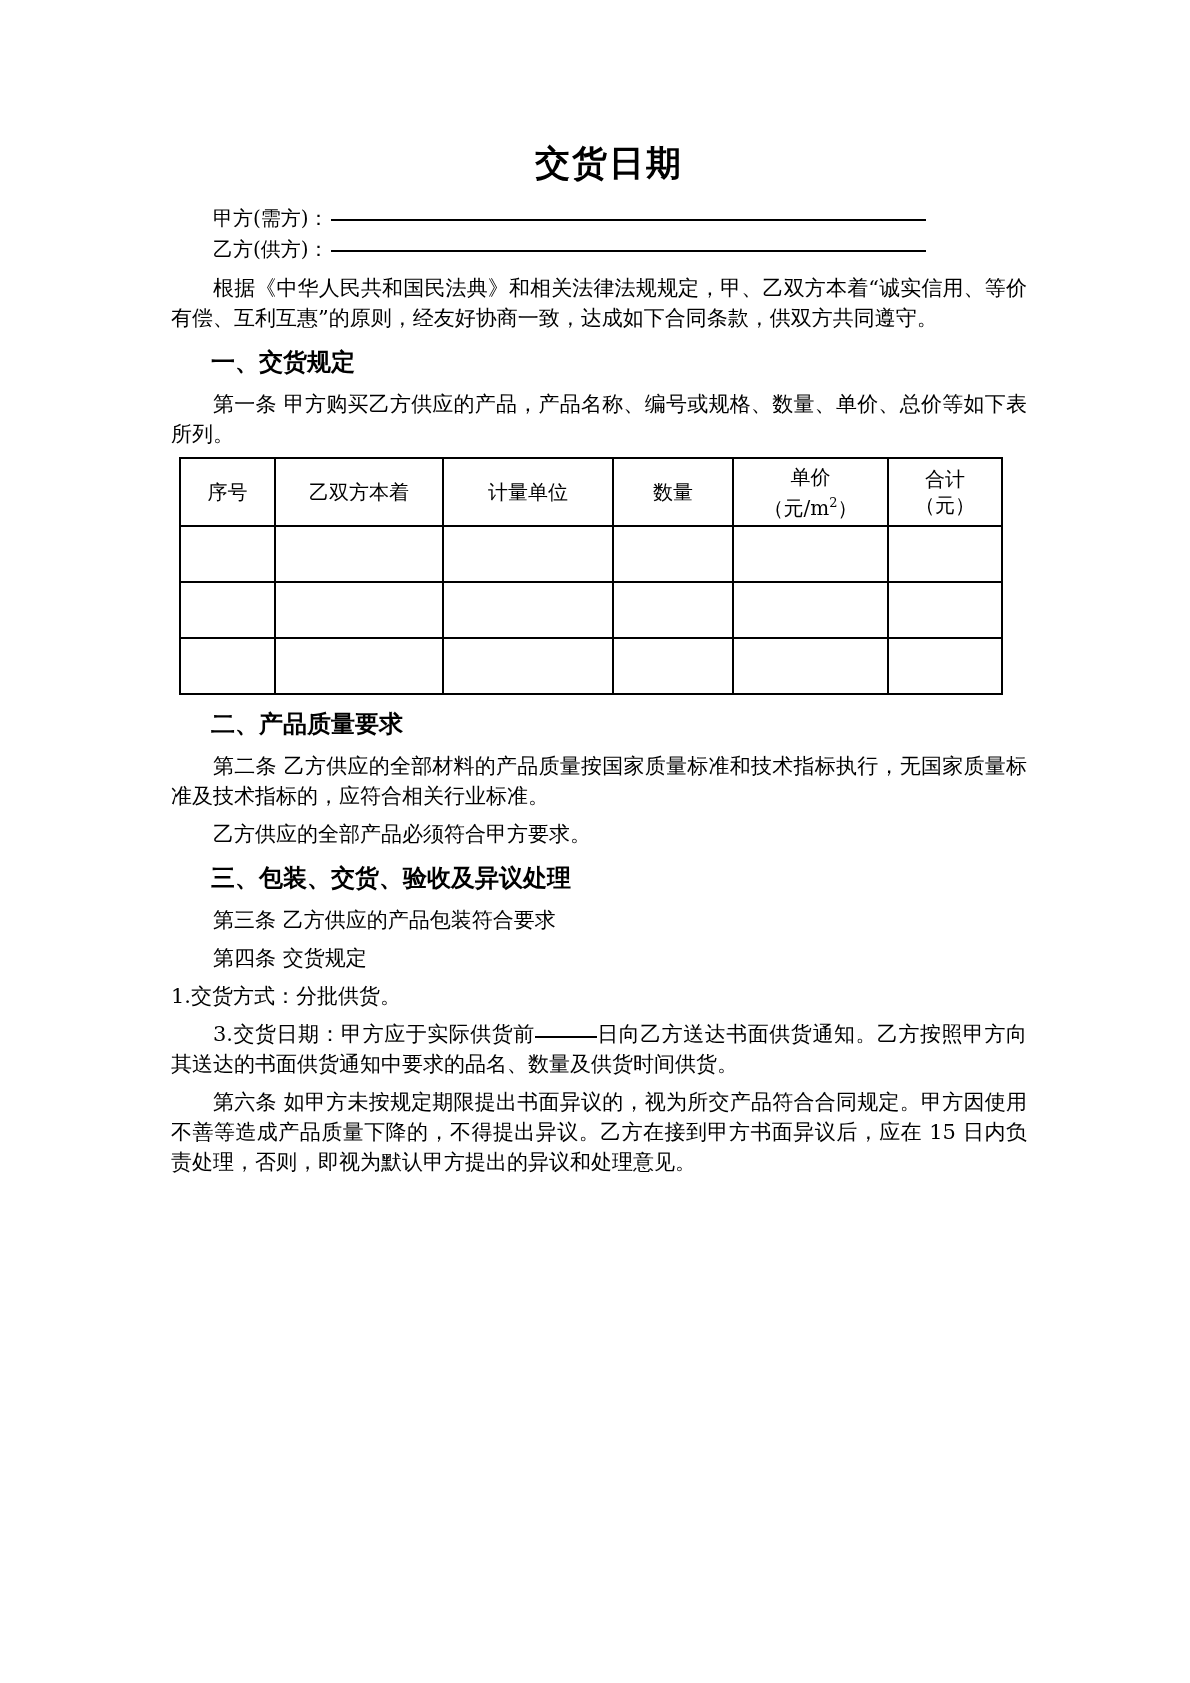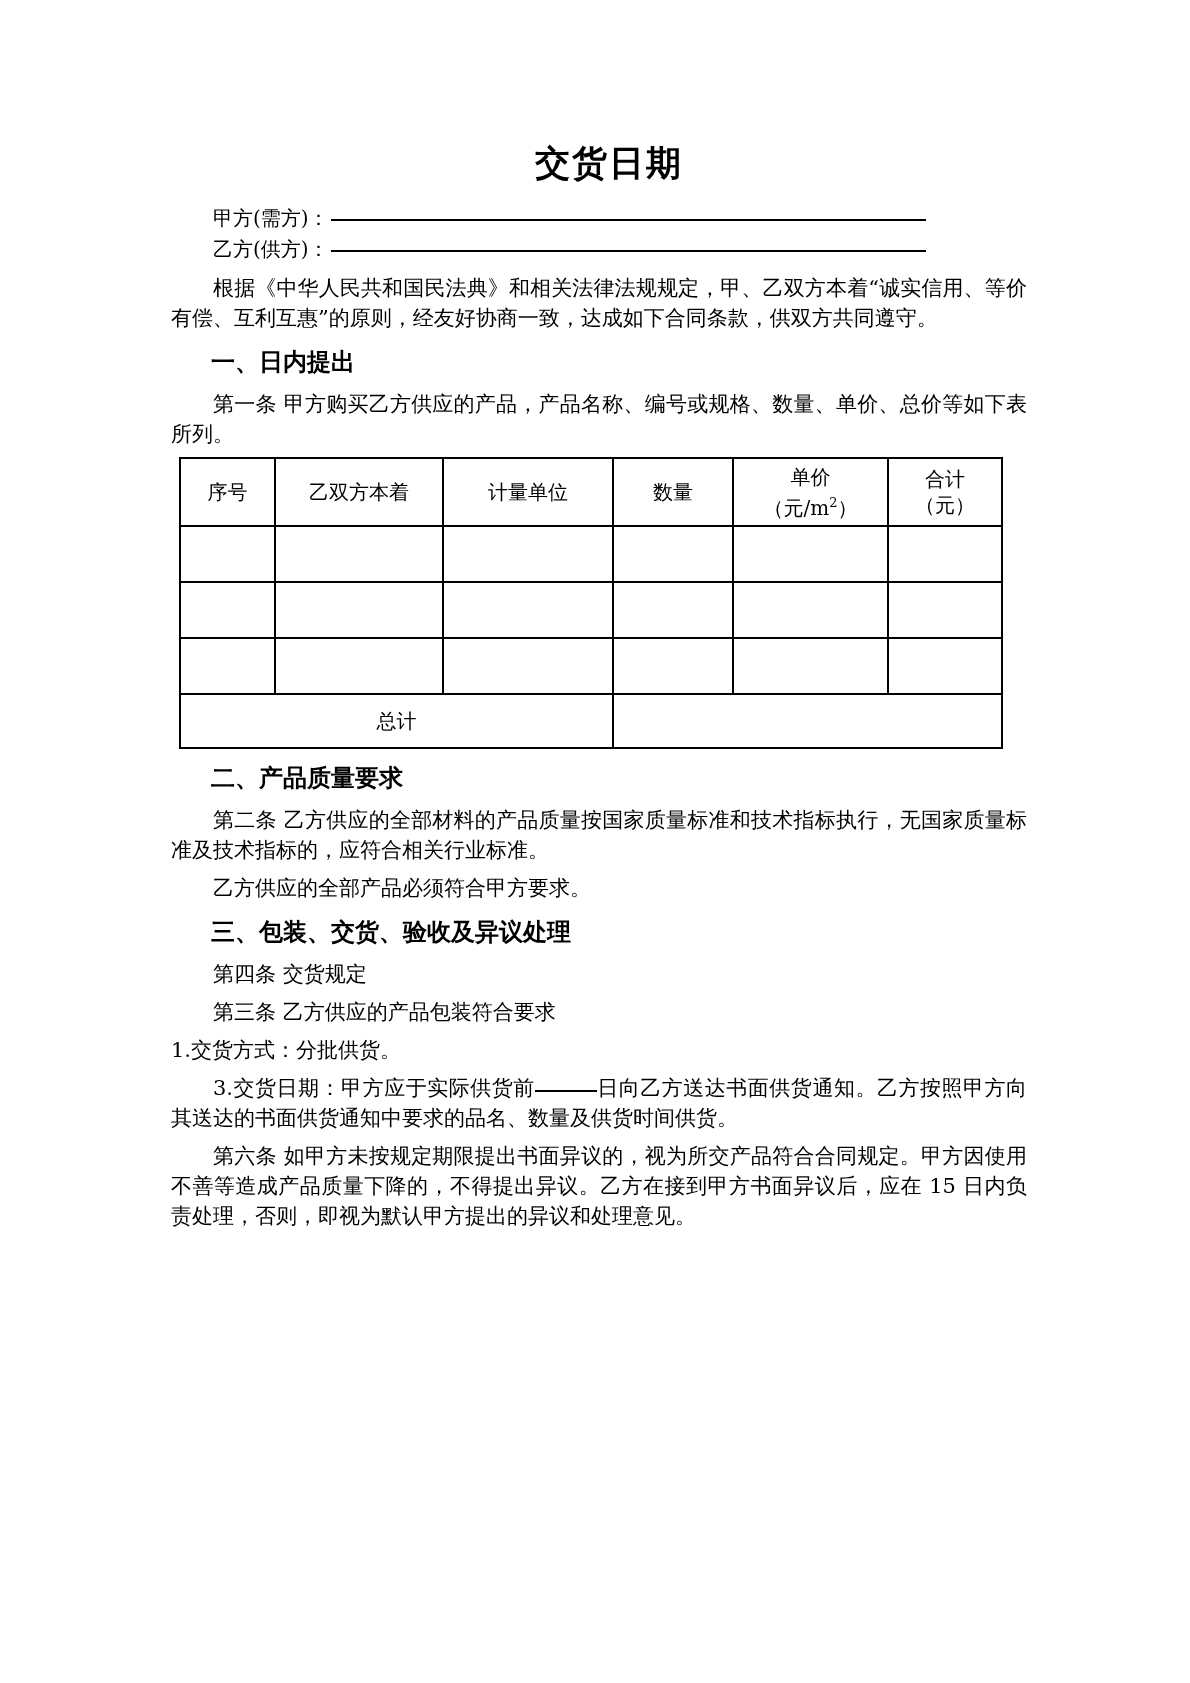--- a/index.html
+++ b/index.html
@@ -117,21 +117,21 @@
 
   <div class="party-line">
     <span class="party-label">甲方(需方)：</span><span class="party-rule"></span>
   </div>
   <div class="party-line">
     <span class="party-label">乙方(供方)：</span><span class="party-rule"></span>
   </div>
 
   <p class="body-text indent2">根据《中华人民共和国民法典》和相关法律法规规定，甲、乙双方本着“诚实信用、等价有偿、互利互惠”的原则，经友好协商一致，达成如下合同条款，供双方共同遵守。</p>
 
-  <h2 class="section-heading">一、日内提出</h2>
+  <h2 class="section-heading">一、交货规定</h2>
 
   <p class="body-text indent2">第一条      甲方购买乙方供应的产品，产品名称、编号或规格、数量、单价、总价等如下表所列。</p>
 
   <table class="goods-table">
     <colgroup>
       <col class="col-no">
         <col class="col-name">
         <col class="col-unit">
       <col class="col-qty">
         <col class="col-price">
@@ -171,31 +171,27 @@
       </tr>
       <tr>
         <td class="cell"></td>
         <td class="cell"></td>
         <td class="cell"></td>
         <td class="cell"></td>
         <td class="cell"></td>
         <td class="cell"></td>
       </tr>
 
-      <tr>
-        <td class="total-lbl" colspan="3">总计</td>
-        <td class="total-lbl" colspan="3"></td>
-      </tr>
     </tbody>
   </table>
 
   <h2 class="section-heading">二、产品质量要求</h2>
   <p class="body-text indent2">第二条   乙方供应的全部材料的产品质量按国家质量标准和技术指标执行，无国家质量标准及技术指标的，应符合相关行业标准。</p>
   <p class="body-text indent2">乙方供应的全部产品必须符合甲方要求。</p>
 
   <h2 class="section-heading">三、包装、交货、验收及异议处理</h2>
+  <p class="body-text indent2">第三条   乙方供应的产品包装符合要求</p>
   <p class="body-text indent2">第四条   交货规定</p>
-  <p class="body-text indent2">第三条   乙方供应的产品包装符合要求</p>
   <p class="body-text noindent">1.交货方式：分批供货。</p>
   <p class="body-text indent2"><span>3.交货日期：甲方应于实际供货前</span><span class="blank-inline"></span><span>日向乙方送达书面供货通知。乙方按照甲方向其送达的书面供货通知中要求的品名、数量及供货时间供货。</span></p>
   <p class="body-text indent2">第六条   如甲方未按规定期限提出书面异议的，视为所交产品符合合同规定。甲方因使用不善等造成产品质量下降的，不得提出异议。乙方在接到甲方书面异议后，应在   15 日内负责处理，否则，即视为默认甲方提出的异议和处理意见。</p>
 
 </div>
 
 </body></html>

